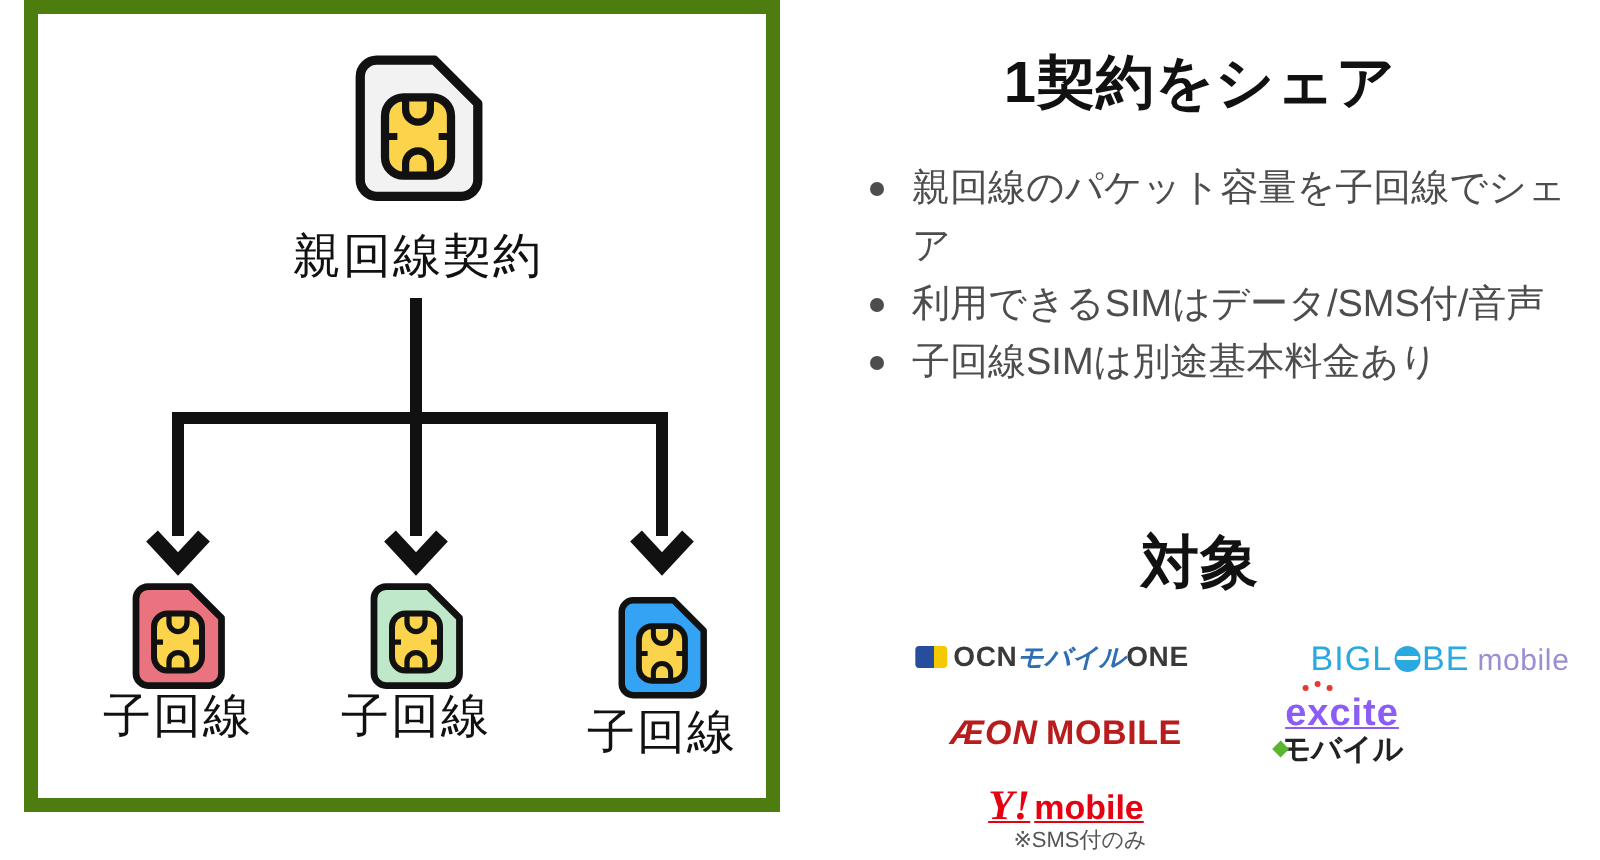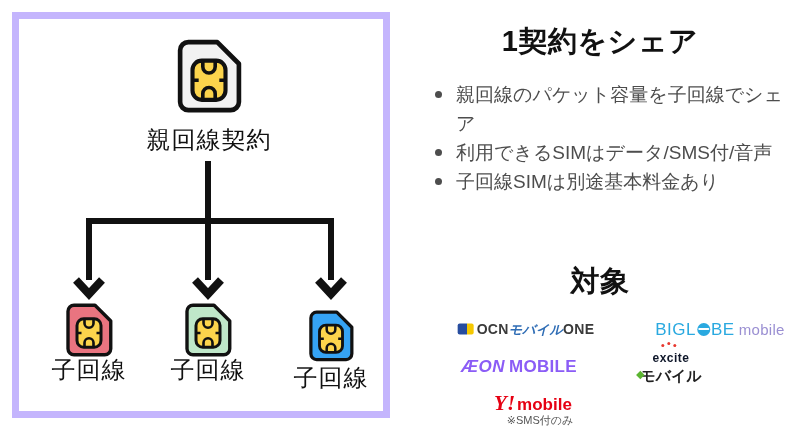--- a/index.html
+++ b/index.html
@@ -2,22 +2,22 @@
 <html><head>
 <meta charset="utf-8">
 <style>
   html,body{margin:0;padding:0;}
   body{
     width:800px;height:430px;position:relative;background:#ffffff;
     font-family:"Liberation Sans","DejaVu Sans",sans-serif;overflow:hidden;
   }
   
   .frame{
-    position:absolute;left:12px;top:12px;width:378px;height:406px;
-    border:7px solid #c4b5fd;box-sizing:border-box;background:#fff;
+    position:absolute;left:12px;top:0;width:378px;height:406px;
+    border:7px solid #4d7c0f;box-sizing:border-box;background:#fff;
   }
   .frame-inner{position:relative;width:364px;height:392px;}
   .sim{position:absolute;}
   .sim svg{display:block;width:100%;height:auto;}
   .sim-parent{left:157px;top:20px;width:66px;}
   .sim-child1{left:46px;top:284px;width:48px;}
   .sim-child2{left:165px;top:284px;width:48px;}
   .sim-child3{left:289px;top:291px;width:46px;}
   .node-label{
     position:absolute;transform:translateX(-50%);white-space:nowrap;
@@ -60,35 +60,35 @@
   .logo-biglobe{left:720px;top:330px;color:#2aa9e0;font-size:17px;font-weight:500;letter-spacing:0.5px;}
   .bg-globe{
     display:inline-block;width:13px;height:13px;border-radius:50%;
     background:#2aa9e0;position:relative;vertical-align:-1px;margin:0 1px;
   }
   .bg-globe::after{
     content:"";position:absolute;left:1px;right:1px;top:5px;height:2px;
     border-radius:2px;background:#ffffff;
   }
   .bg-mobile{color:#9a8fd2;font-size:15px;font-weight:400;margin-left:4px;letter-spacing:0.3px;}
-  .logo-aeon{left:519px;top:367px;color:#8b5cf6;}
+  .logo-aeon{left:533px;top:367px;color:#b91c1c;}
   .aeon-1{font-size:17px;font-weight:600;font-style:italic;letter-spacing:0.5px;}
   .aeon-2{font-size:17px;font-weight:800;margin-left:4px;letter-spacing:0.3px;}
   .logo-excite{left:671px;top:366px;text-align:center;line-height:17px;}
-  .ex-l1{position:relative;display:inline-block;font-size:12px;font-weight:800;color:#0f172a;letter-spacing:0.5px;}
+  .ex-l1{position:relative;display:inline-block;font-size:19px;font-weight:800;color:#8b5cf6;letter-spacing:0.5px;text-decoration:underline;}
   .ex-sparks{
     position:absolute;top:-6px;left:9px;width:3px;height:3px;border-radius:50%;
     background:#e8382f;box-shadow:6px -2px 0 #e8382f,12px 0 0 #e8382f;
   }
   .ex-l2{position:relative;display:inline-block;font-size:15px;font-weight:800;color:#222;}
   .ex-star{
     position:absolute;left:-3px;top:5px;width:6px;height:6px;background:#5cb531;
     transform:rotate(45deg);
   }
-  .logo-ymobile{left:533px;top:403px;color:#e60012;}
+  .logo-ymobile{left:533px;top:403px;color:#e60012;text-decoration:underline;}
   .ym-y{font-family:"Liberation Serif","DejaVu Serif",serif;font-style:italic;font-weight:700;font-size:21px;}
   .ym-mobile{font-size:17px;font-weight:700;margin-left:2px;}
   .ym-note{
     position:absolute;left:540px;top:420px;transform:translate(-50%,-50%);
     font-size:11px;color:#555;white-space:nowrap;
   }
 </style>
 </head>
 <body>
 

